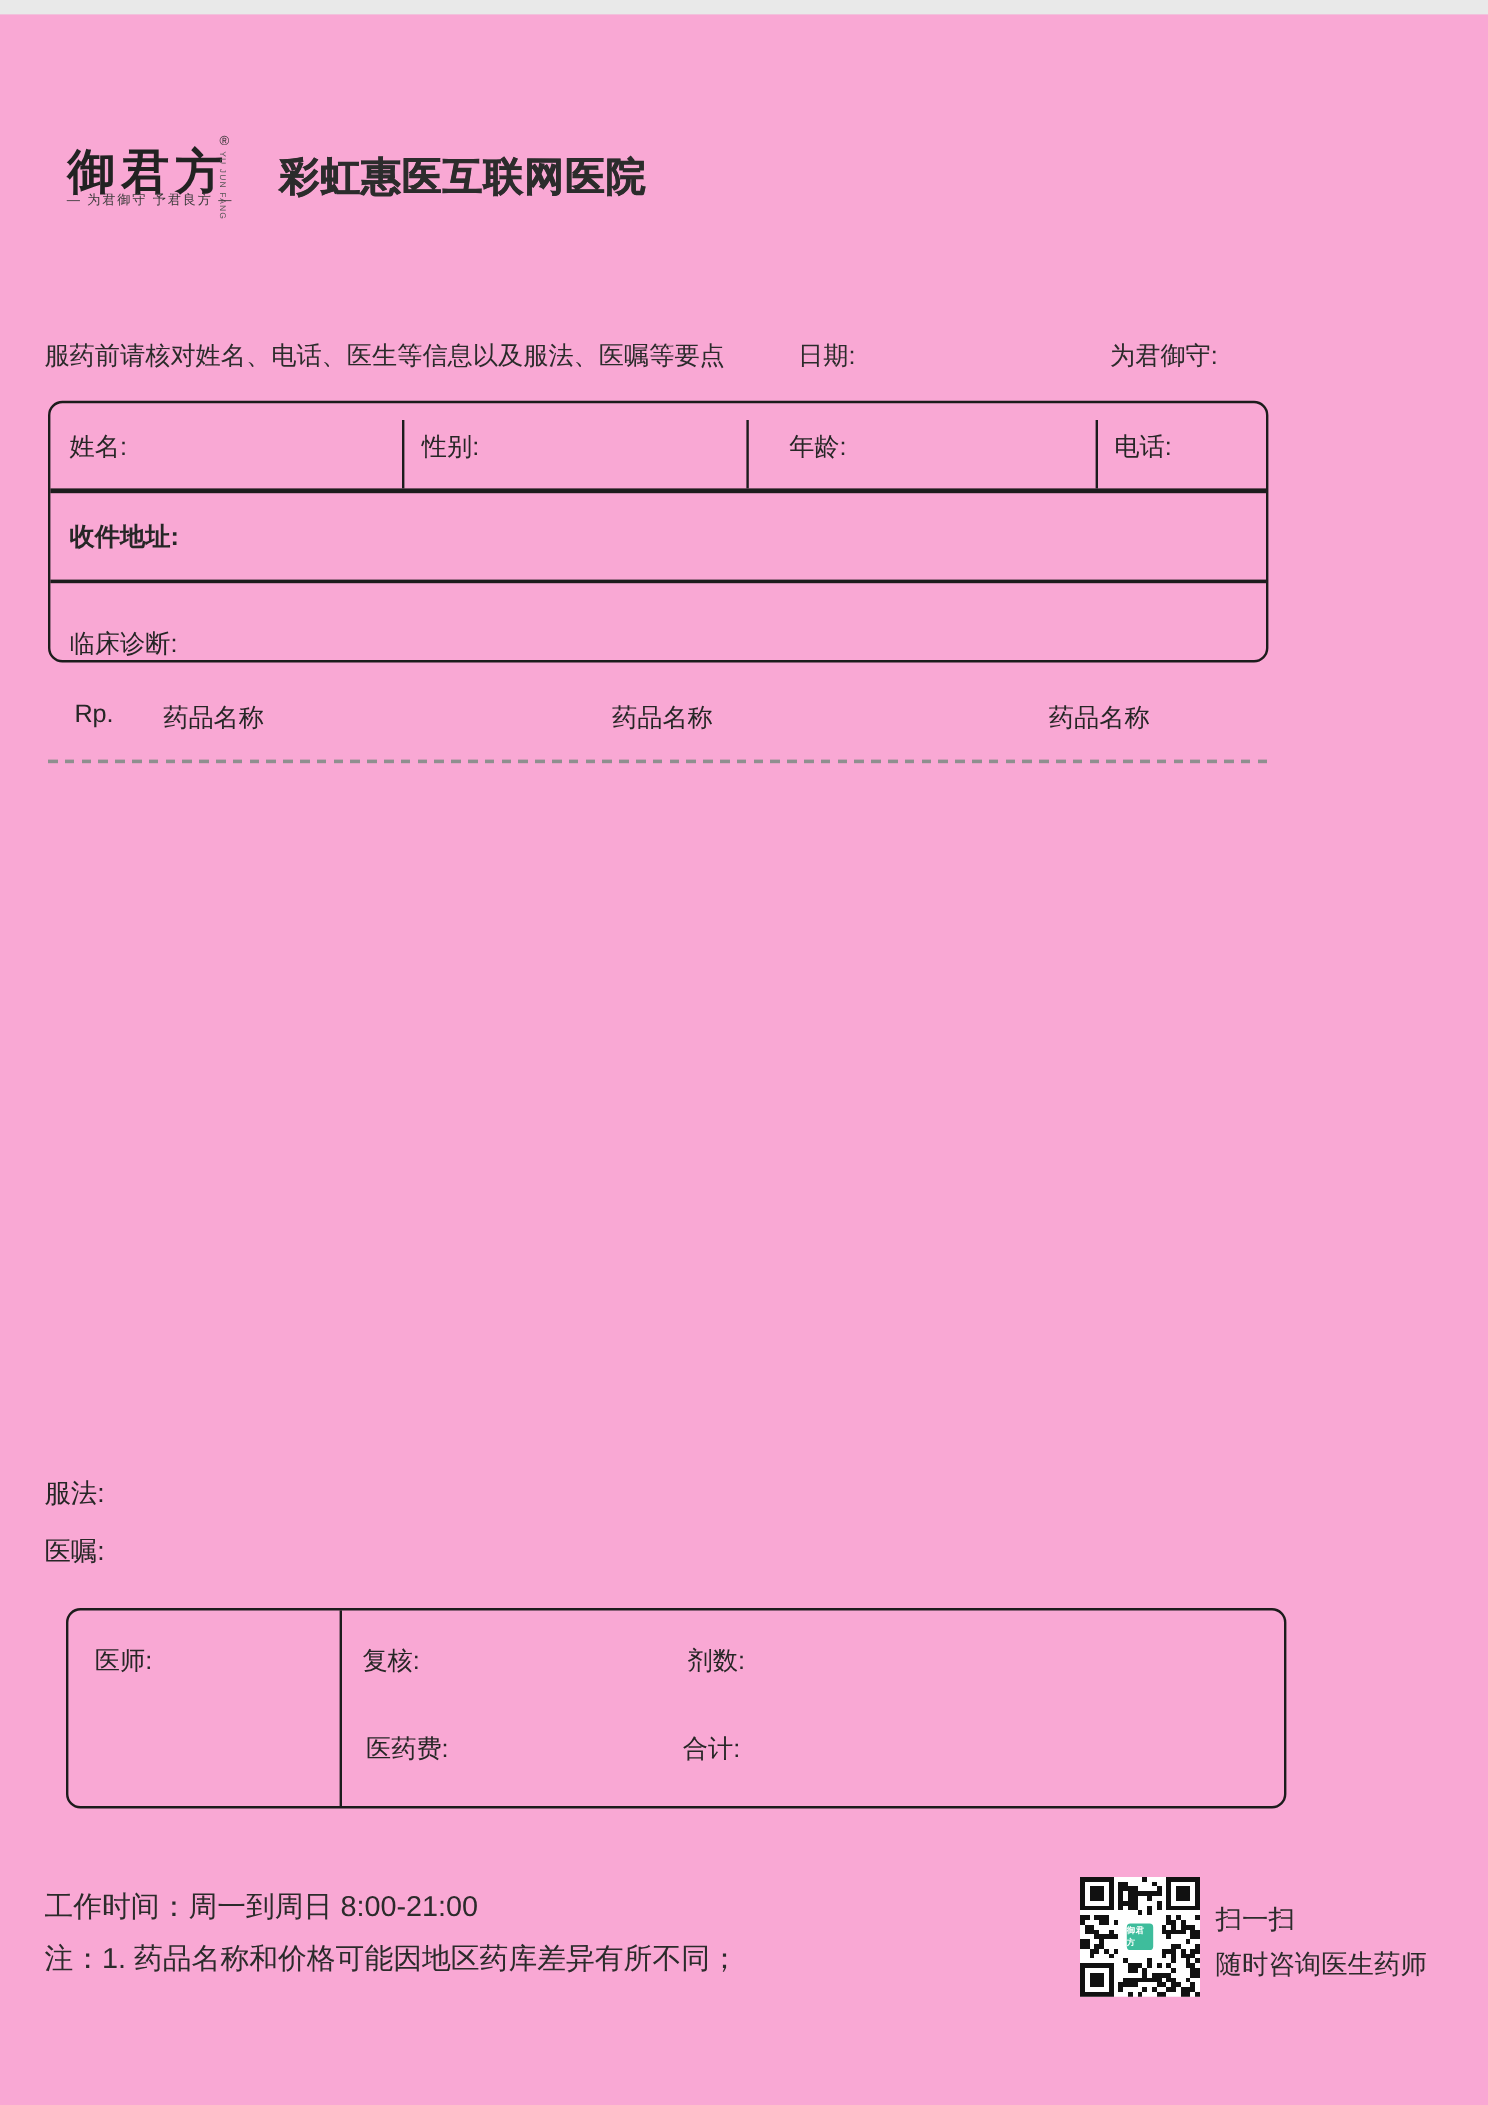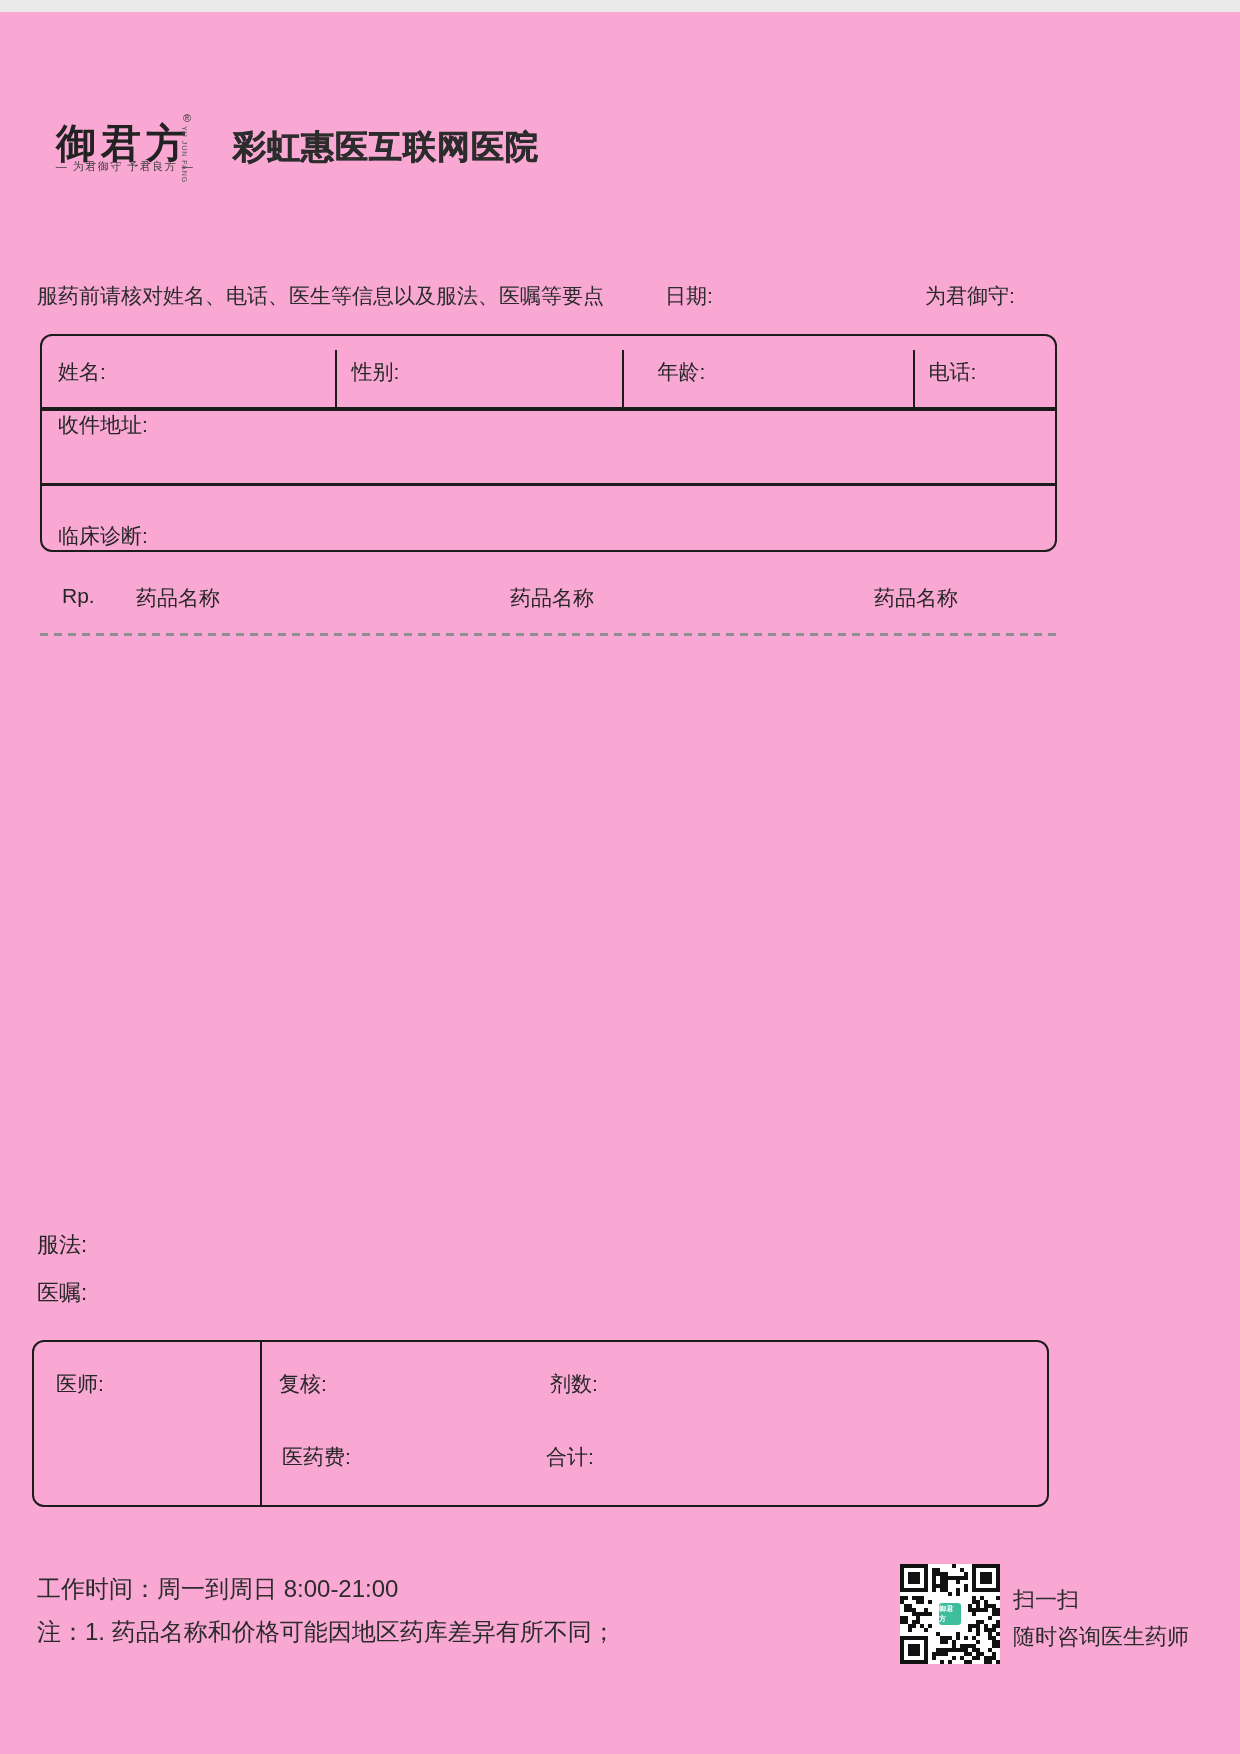--- a/index.html
+++ b/index.html
@@ -34,21 +34,21 @@
   .notice-text{ left:37px;  top:270px; }
   .date-label  { left:665px; top:270px; }
   .rx-no-label { left:925px; top:270px; }
   
   .patient-box{
     position:absolute; left:40px; top:322px; width:1017px; height:218px;
     border:2.5px solid #1c1c1c; border-radius:12px; display:flex; flex-direction:column;
   }
   .pb-row1{ height:71px; display:flex;gap:32px; }
   .pb-sep { height:3.5px; background:#1c1c1c; }
-  .pb-row2{ height:72px; display:flex; align-items:flex-start; }
+  .pb-row2{ height:72px; display:flex; align-items:center;font-weight:bold; }
   .pb-row3{ flex:1; display:flex; align-items:flex-end; }
   .pb-cell{ position:relative; display:flex; align-items:center; padding-left:16px; }
   .pb-cell.c1{ width:28.6%; }
   .pb-cell.c2{ width:27.8%; }
   .pb-cell.c3{ width:28.1%;padding-left:36px; }
   .pb-cell.c4{ width:15.5%; }
   .pb-cell .vdiv{
     position:absolute; left:0; top:14px; bottom:0; width:2px; background:#1c1c1c;
   }
   .form-label{ font-size:21px; color:#262626; white-space:nowrap; }
@@ -61,21 +61,21 @@
   .dashed-line{
     position:absolute; left:40px; top:621px; width:1017px; height:3px;
     background:repeating-linear-gradient(90deg,#8f8f8f 0 8px,transparent 8px 14px);
   }
   
   .usage-label{ position:absolute; left:37px; font-size:22px; color:#262626; }
   .method-label{ top:1218px; }
   .advice-label{ top:1266px; }
   
   .signoff-box{
-    position:absolute; left:32px; top:1328px; width:1017px; height:167px;
+    position:absolute; left:55px; top:1328px; width:1017px; height:167px;
     border:2.5px solid #1c1c1c; border-radius:12px;
   }
   .signoff-box .vdiv{
     position:absolute; left:226px; top:0; bottom:0; width:2px; background:#1c1c1c;
   }
   .signoff-box span{ position:absolute; font-size:21px; color:#262626; white-space:nowrap; }
   .physician-label{ left:22px;  top:28px; }
   .review-label   { left:245px; top:28px; }
   .dose-label     { left:516px; top:28px; }
   .fee-label      { left:248px; top:101px; }

